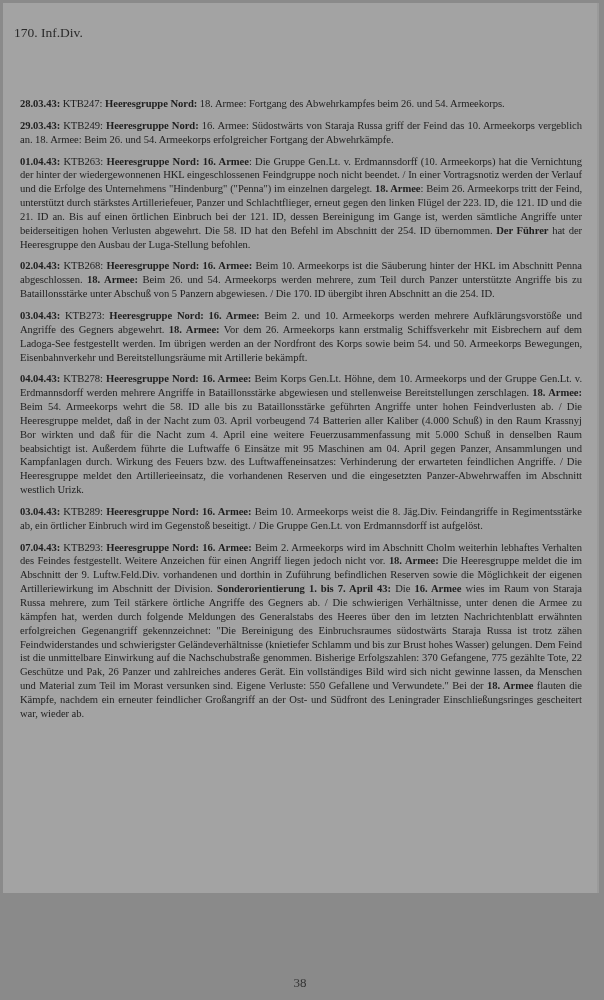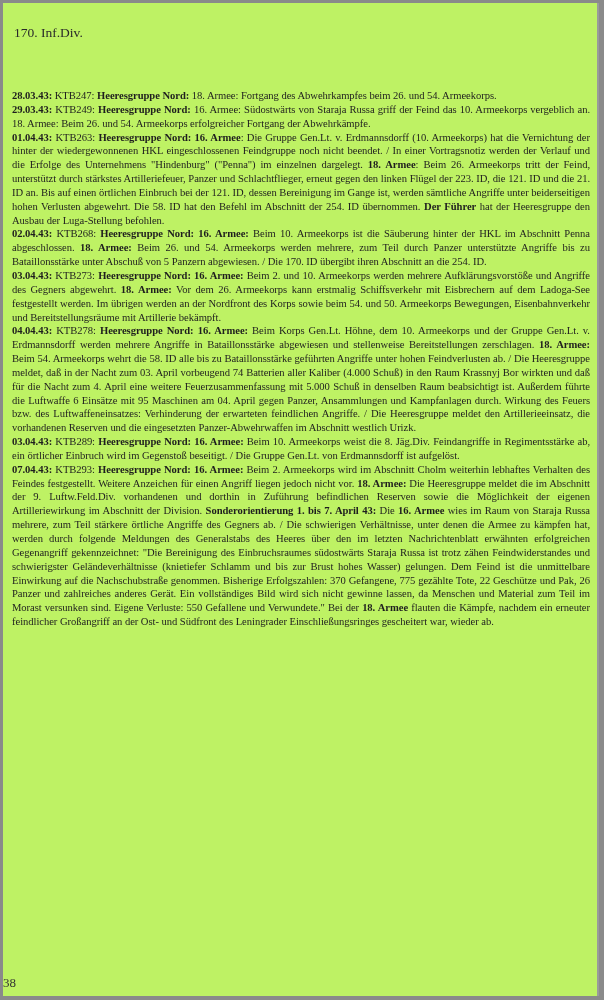--- a/index.html
+++ b/index.html
@@ -3,40 +3,40 @@
 <meta charset="utf-8">
 <style>
   html, body { margin: 0; padding: 0; }
   body {
     width: 604px; height: 1000px; overflow: hidden;
     background: #8a8a8a;
     font-family: "Liberation Serif", serif;
   }
   .page {
     position: absolute; left: 3px; top: 3px;
-    width: 596px; height: 993px;
-    background: #bef264;
+    width: 596px; height: 890px;
+    background: #a3a3a3;
     box-sizing: border-box;
     border-right: 2px solid #9a9a9a;
   }
   .header {
     position: absolute; left: 11px; top: 22px;
     font-size: 13.5px; color: #2a2a2a;
   }
   .body {
     position: absolute; left: 9px; top: 86px; width: 578px;
     font-size: 10.6px; line-height: 13.85px; color: #1e1e1e;
     text-align: justify;
     letter-spacing: -0.05px;
   }
-  .entry { margin: 0; }
+  .entry { margin: 8px; }
   .entry b { font-weight: bold; }
   .pagenum {
     position: absolute; left: 0; right: 0; top: 972px;
-    font-size: 13px; color: #333;
+    text-align: center; font-size: 13px; color: #333;
   }
 </style>
 </head>
 <body>
 
 <div class="page">
   <div class="header">170. Inf.Div.</div>
   <div class="body" id="entries">
       <p class="entry"><b>28.03.43:</b> <span>KTB247:</span> <b>Heeresgruppe Nord:</b><span> 18. Armee: Fortgang des Abwehrkampfes beim 26. und 54. Armeekorps.</span></p>
       <p class="entry"><b>29.03.43:</b> <span>KTB249:</span> <b>Heeresgruppe Nord:</b><span> 16. Armee: Südostwärts von Staraja Russa griff der Feind das 10. Armeekorps vergeblich an. 18. Armee: Beim 26. und 54. Armeekorps erfolgreicher Fortgang der Abwehrkämpfe.</span></p>

